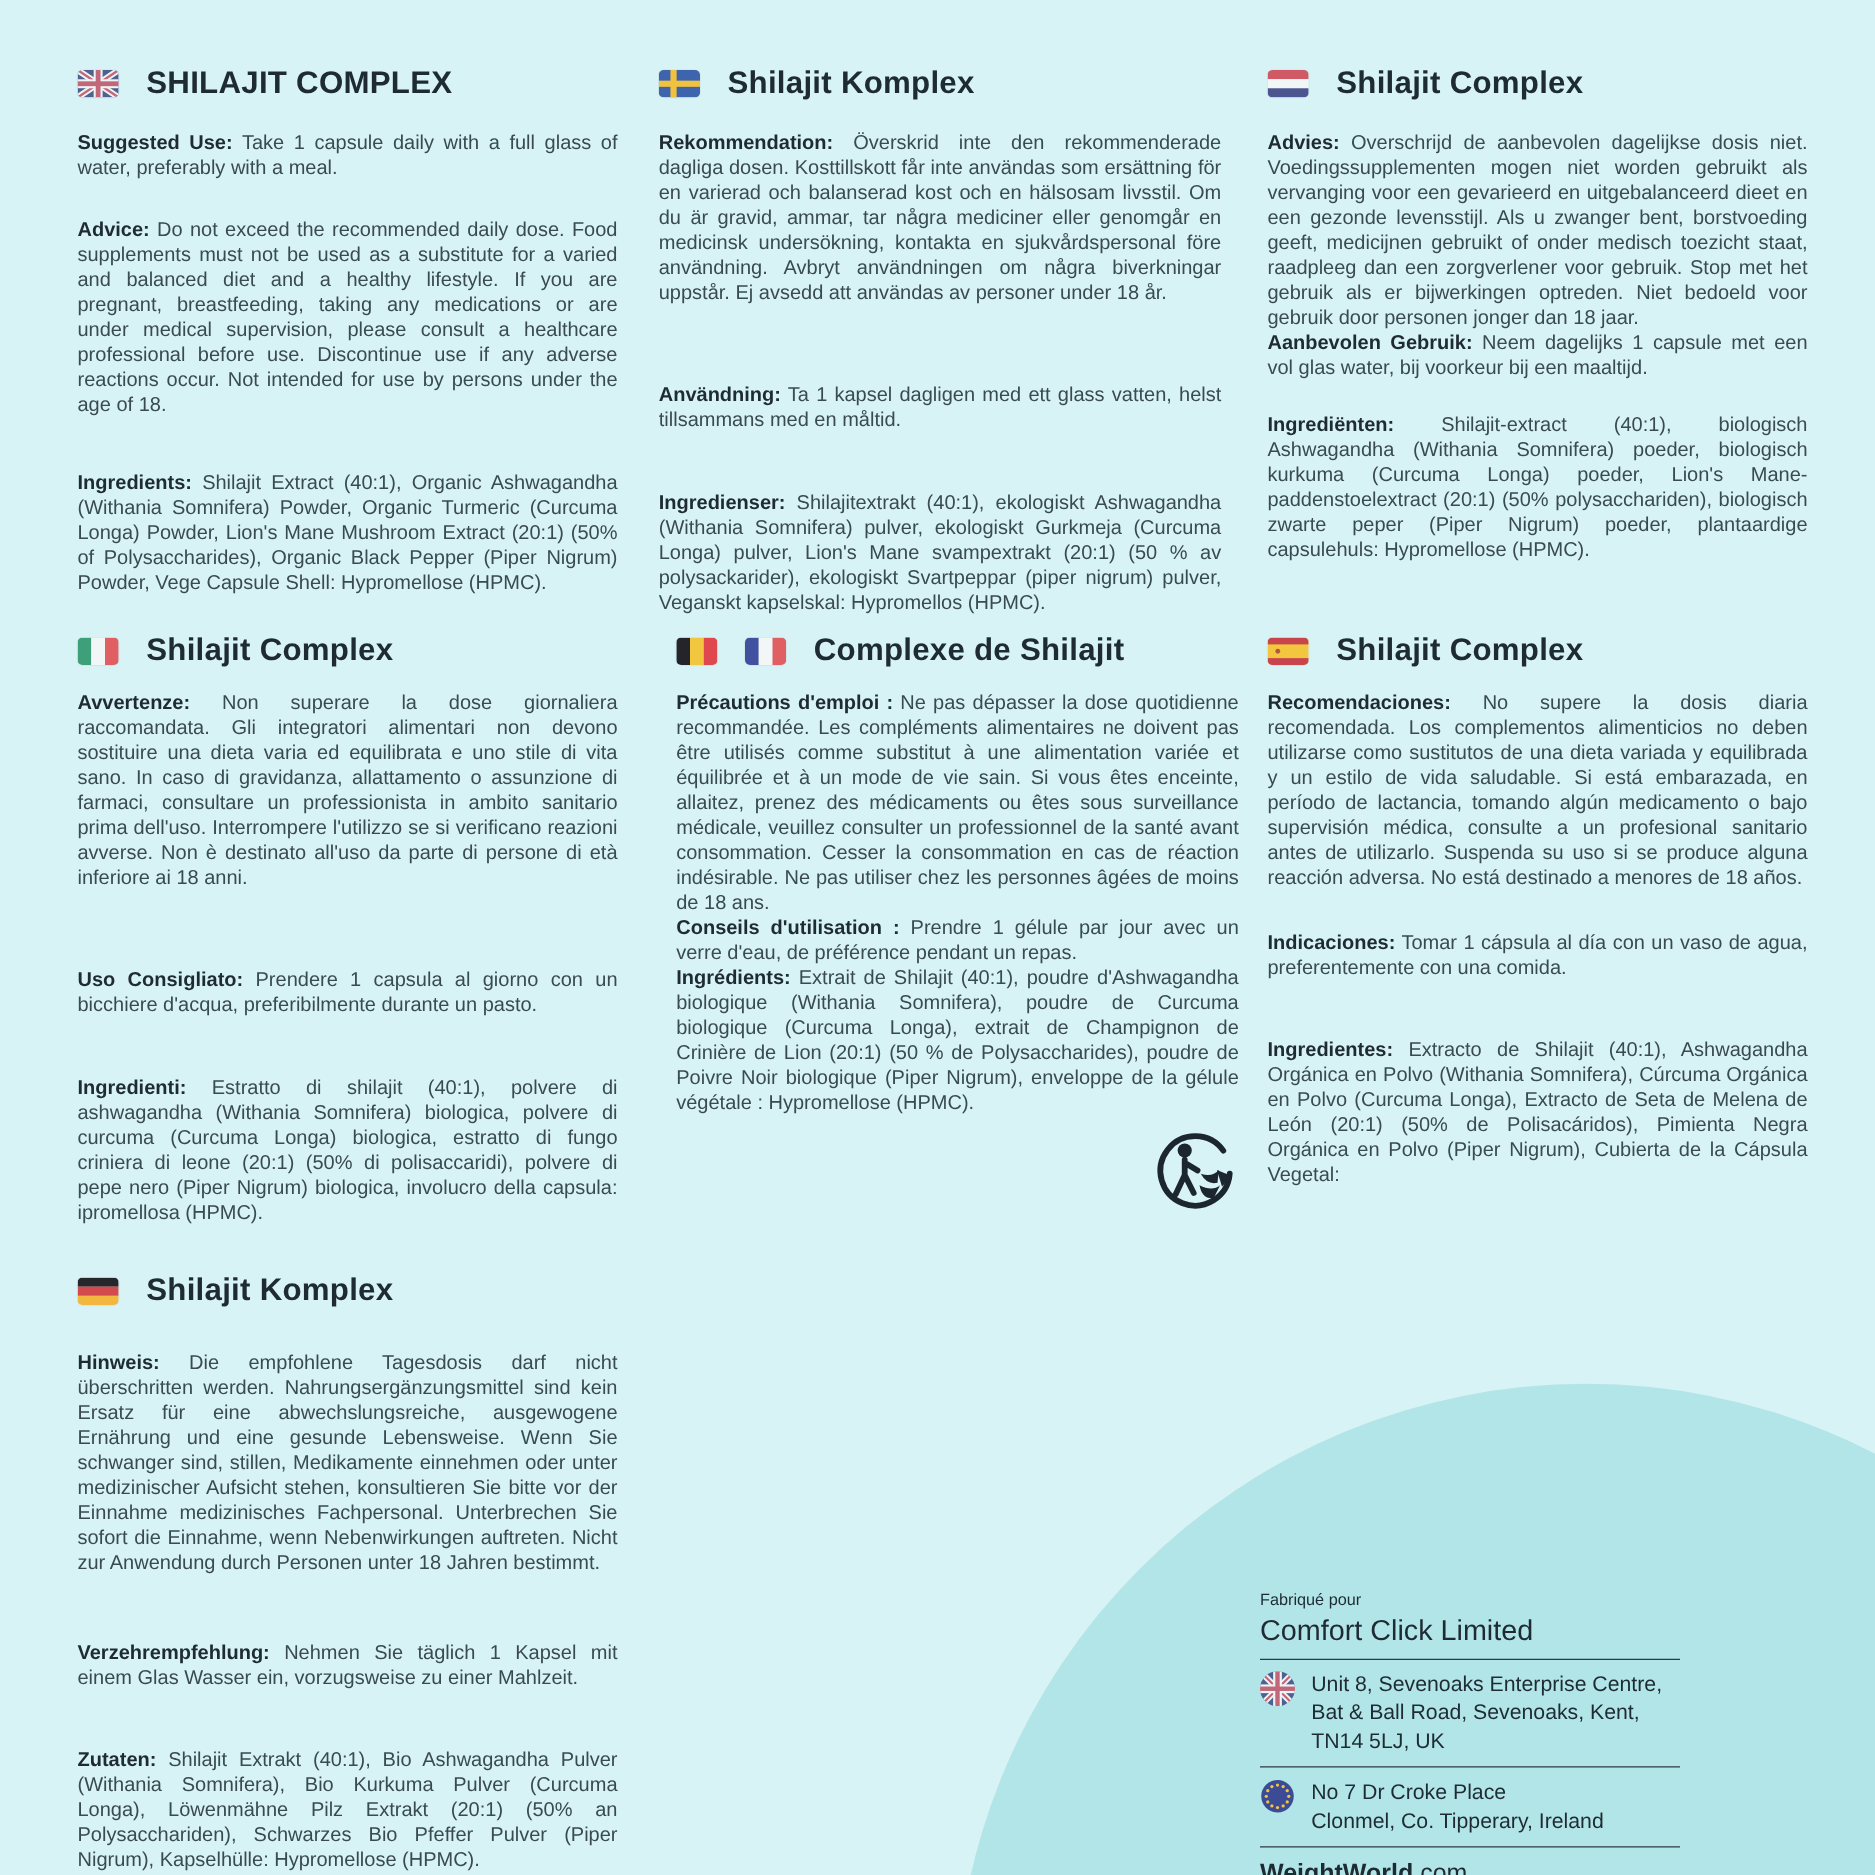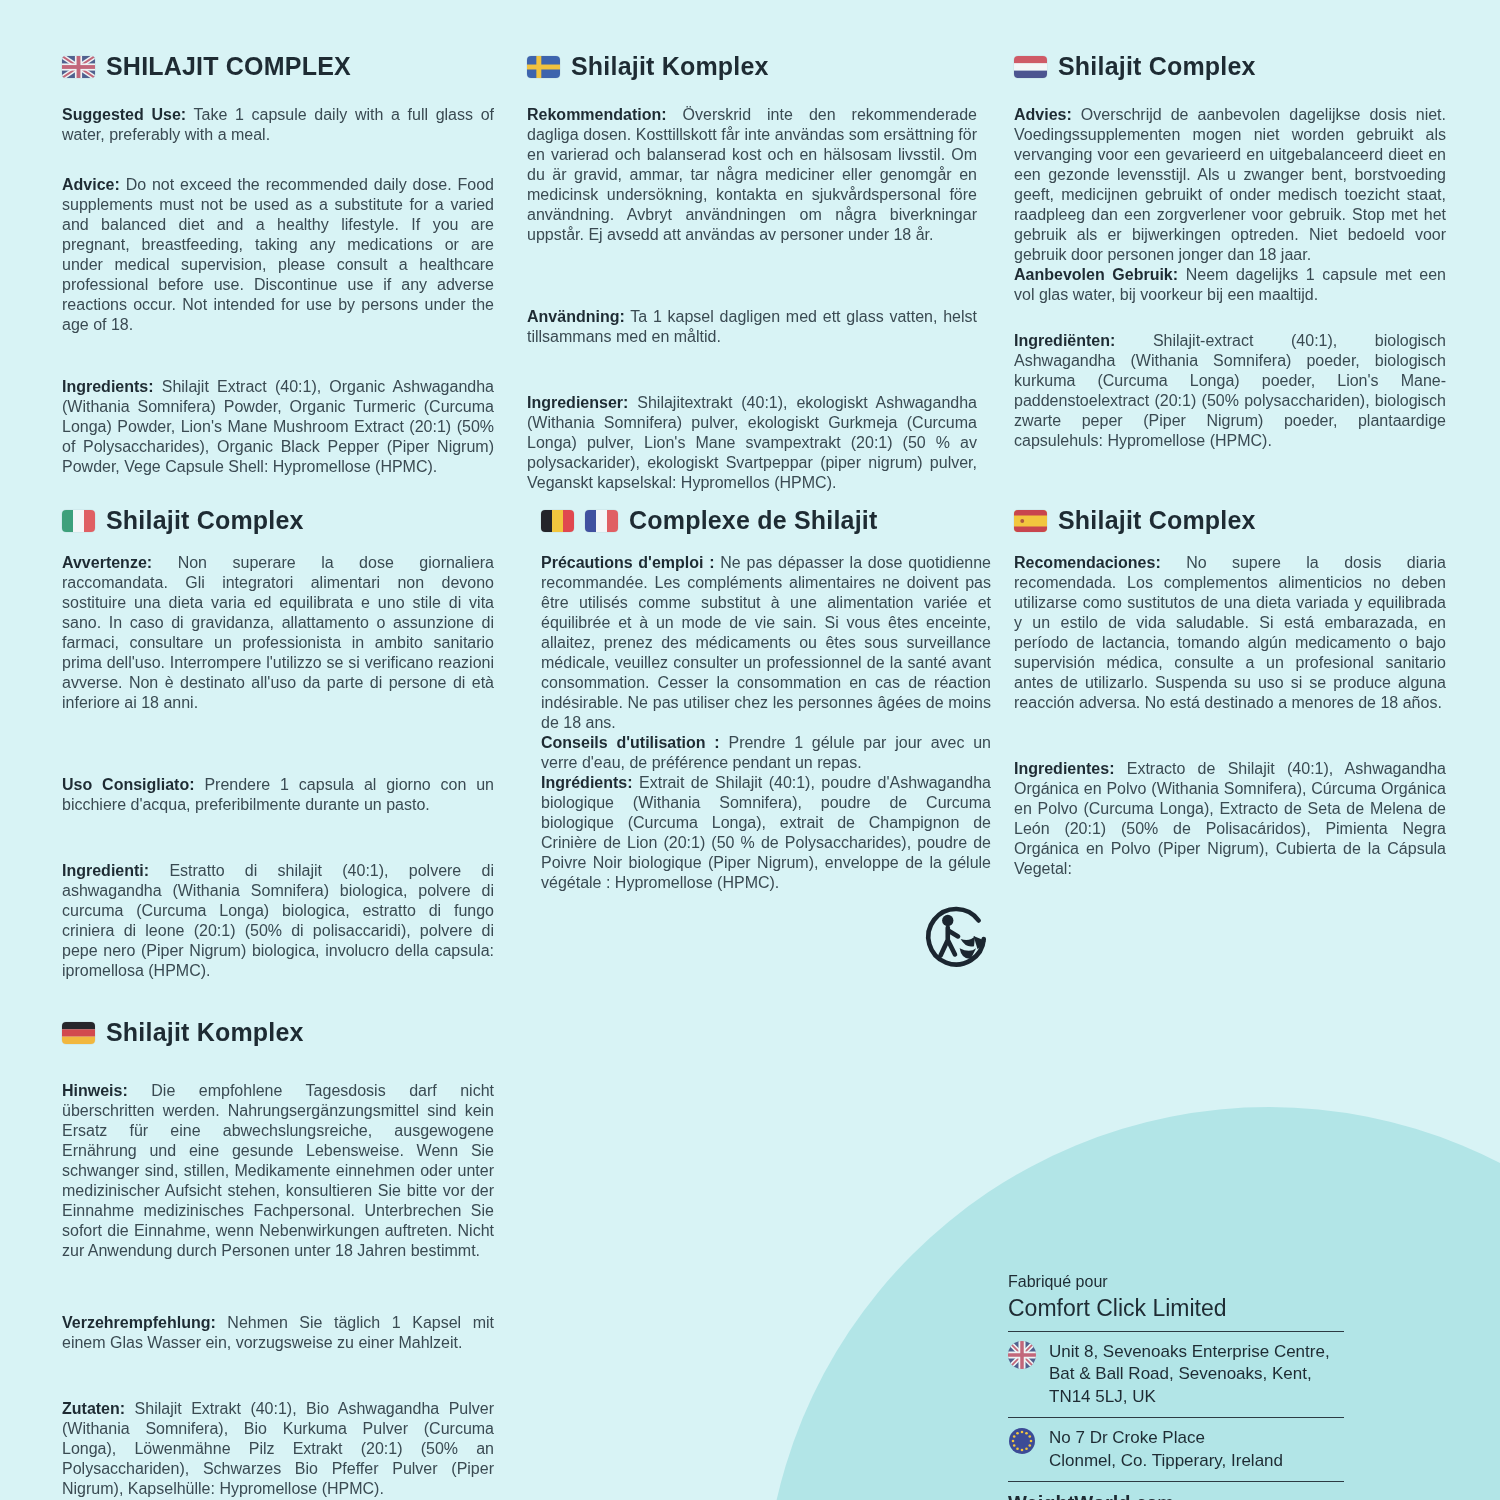--- a/index.html
+++ b/index.html
@@ -7,34 +7,34 @@
     width:1500px;height:1500px;position:relative;overflow:hidden;
     background:#d8f3f5;
     font-family:"Liberation Sans", sans-serif;
     -webkit-font-smoothing:antialiased;
   }
   .bg-circle{
     position:absolute;left:764px;top:1107px;width:1010px;height:1010px;
     border-radius:50%;background:#b2e5e7;
   }
   .lang-section{position:absolute;}
-  .sec-head{display:flex;align-items:center;gap:11px;margin-bottom:24px;}
+  .sec-head{display:flex;align-items:center;gap:22px;margin-bottom:24px;}
   .sec-head.mb18{margin-bottom:18px;}
   .sec-head.mb34{margin-bottom:34px;}
   .sec-title{font-size:25px;font-weight:800;color:#1e2b33;margin:0;letter-spacing:.2px;}
   .flag{display:inline-flex;border-radius:4px;overflow:hidden;flex:0 0 auto;box-shadow:0 0 0 .5px rgba(30,43,51,.08);}
   .para{margin:0;text-align:justify;font-size:16px;line-height:20px;color:#3a4a52;}
   .plabel{color:#1e2b33;font-weight:700;}
   .g20{}.g26{margin-top:26px;}.g30{margin-top:30px;}.g32{margin-top:32px;}
   .g42{margin-top:42px;}.g46{margin-top:46px;}.g52{margin-top:52px;}.g62{margin-top:62px;}
 
   .triman{position:absolute;left:920px;top:903px;width:72px;height:72px;}
 
   .mfr{position:absolute;left:1008px;top:1272px;width:336px;color:#1e2b33;}
-  .mfr-made{font-size:16px;line-height:1.3;}
+  .mfr-made{font-size:13px;line-height:1.3;}
   .mfr-company{font-size:23px;font-weight:400;margin-top:2px;padding-bottom:9px;}
   .sep{border:0;border-top:1.5px solid #2c3a43;margin:0;}
   .addr-row{display:flex;gap:13px;padding:9px 0;}
   .round-flag{display:inline-flex;width:28px;height:28px;border-radius:50%;overflow:hidden;flex:0 0 auto;}
   .addr-lines{font-size:17px;line-height:1.32;}
   .website{font-size:20px;padding-top:10px;color:#1e2b33;}
   .website b{font-weight:800;}
 </style>
 </head>
 <body>
@@ -138,20 +138,21 @@
         <svg viewBox="0 0 60 40" width="33" height="22" preserveAspectRatio="none">
           <rect width="60" height="40" fill="#f2c63e"></rect>
           <rect width="60" height="10" fill="#c8454e"></rect>
           <rect y="30" width="60" height="10" fill="#c8454e"></rect>
           <circle cx="15" cy="20" r="3.5" fill="#b0593f"></circle>
         </svg>
       </span>
     <h2 class="sec-title">Shilajit Complex</h2>
   </div>
   <p class="para"><b class="plabel">Recomendaciones:</b> <span>No supere la dosis diaria recomendada. Los complementos alimenticios no deben utilizarse como sustitutos de una dieta variada y equilibrada y un estilo de vida saludable. Si está embarazada, en período de lactancia, tomando algún medicamento o bajo supervisión médica, consulte a un profesional sanitario antes de utilizarlo. Suspenda su uso si se produce alguna reacción adversa. No está destinado a menores de 18 años.</span></p>
+  <p class="para g32"><b class="plabel">Indicaciones:</b> <span>Tomar 1 cápsula al día con un vaso de agua, preferentemente con una comida.</span></p>
   <p class="para g46"><b class="plabel">Ingredientes:</b> <span>Extracto de Shilajit (40:1), Ashwagandha Orgánica en Polvo (Withania Somnifera), Cúrcuma Orgánica en Polvo (Curcuma Longa), Extracto de Seta de Melena de León (20:1) (50% de Polisacáridos), Pimienta Negra Orgánica en Polvo (Piper Nigrum), Cubierta de la Cápsula Vegetal:</span></p>
 </section>
 
 <section class="lang-section" style="left:62px;top:1018px;width:432px">
   <div class="sec-head mb34">
     <span class="flag">
         <svg viewBox="0 0 60 40" width="33" height="22" preserveAspectRatio="none">
           <rect width="60" height="13.4" fill="#26262b"></rect>
           <rect y="13.3" width="60" height="13.4" fill="#d2494e"></rect>
           <rect y="26.6" width="60" height="13.4" fill="#f1b73e"></rect>

